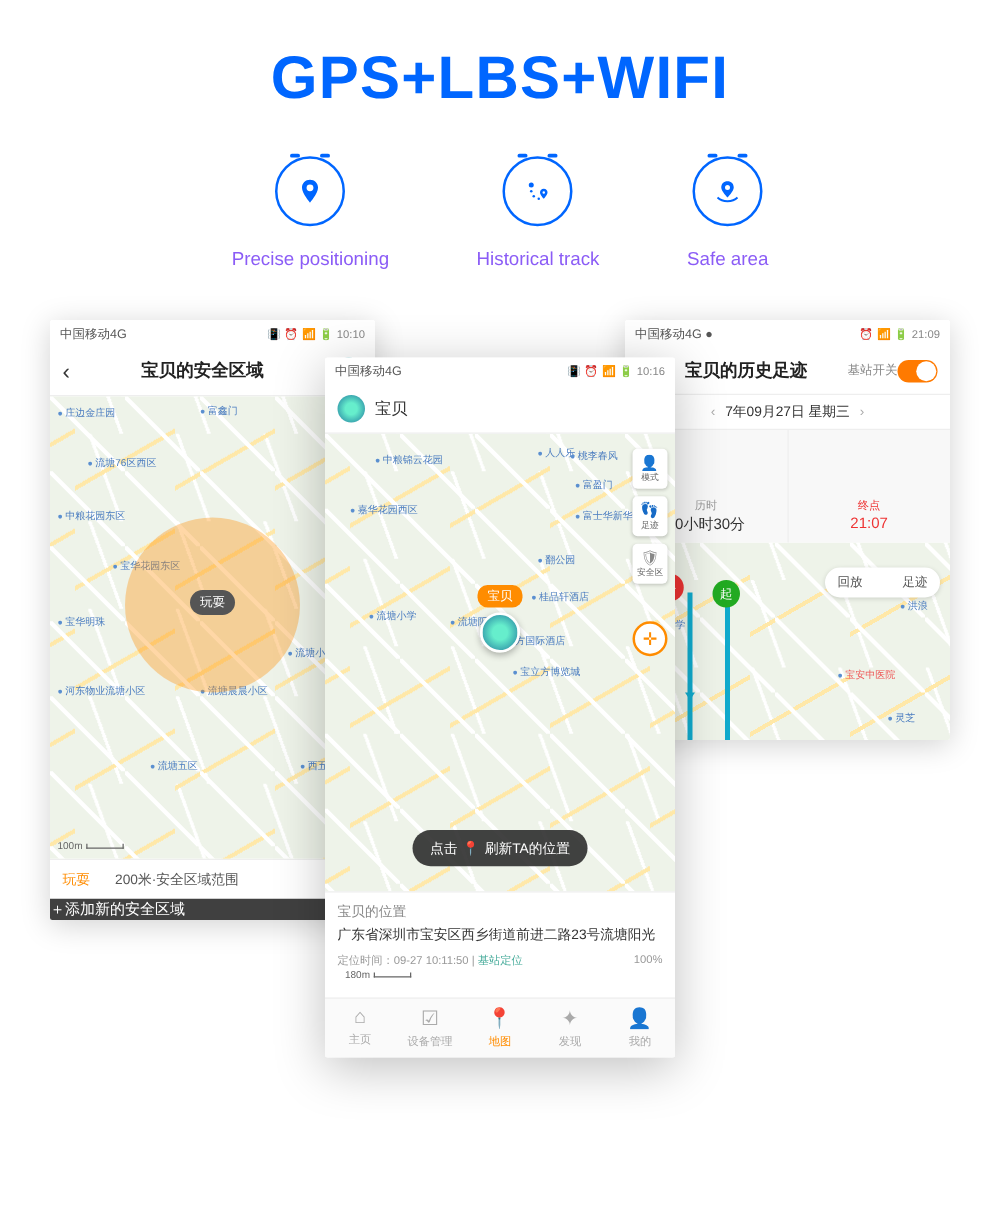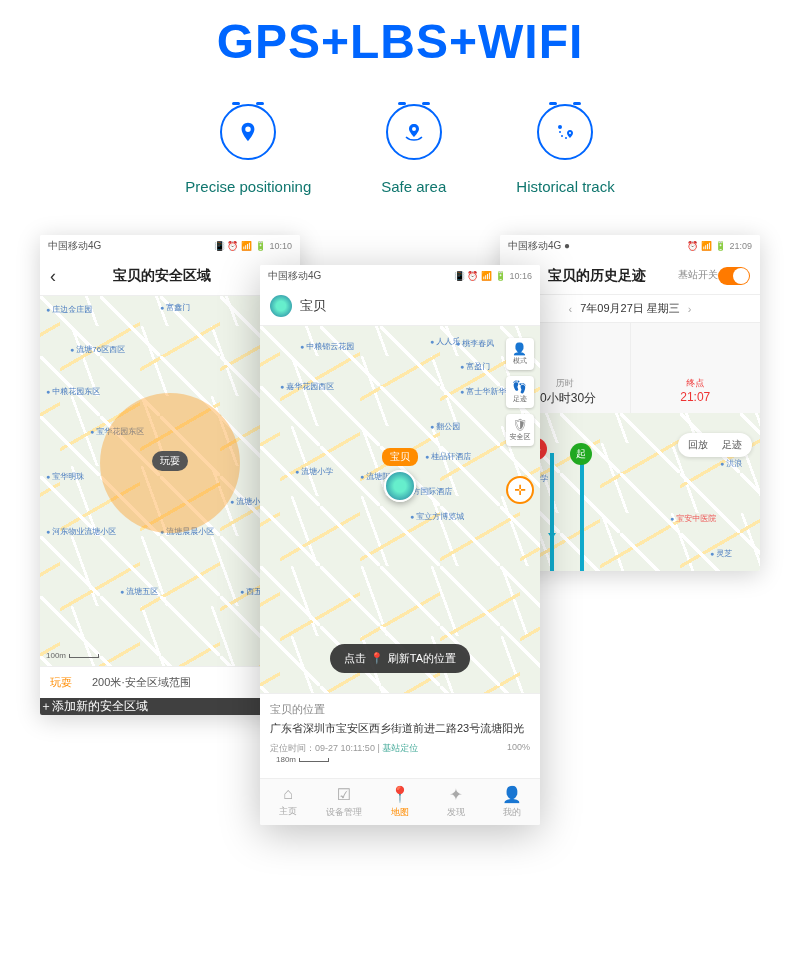--- a/index.html
+++ b/index.html
@@ -1,28 +1,28 @@
 <!DOCTYPE html>
 <html><head>
 <meta charset="utf-8">
 <style>
 * { margin: 0; padding: 0; box-sizing: border-box; font-family: -apple-system, "Helvetica Neue", Arial, sans-serif; }
 body { background: #fff; width: 800px; height: 974px; position: relative; overflow: hidden; }
 
-.hero-title { text-align: center; font-size: 48px; font-weight: bold; color: #0066ff; letter-spacing: 1px; padding-top: 14px; }
+.hero-title { text-align: center; font-size: 48px; font-weight: bold; color: #0066ff; letter-spacing: 1px; padding-top: 35px; }
 
 .feature-row { display: flex; justify-content: center; gap: 70px; margin-top: 35px; }
 .feature { display: flex; flex-direction: column; align-items: center; gap: 18px; }
 .feature-icon-wrap { width: 56px; height: 56px; position: relative; }
 .feature-icon-ring { position: absolute; inset: 0; border: 2.5px solid #0066ff; border-radius: 50%; }
 .feature-icon-ring::before, .feature-icon-ring::after { content:""; position:absolute; width:8px; height:3px; background:#0066ff; border-radius:2px; top:-4px; }
 .feature-icon-ring::before { left: 10px; }
 .feature-icon-ring::after { right: 10px; }
 .feature-icon-inner { position: absolute; inset: 0; display:flex; align-items:center; justify-content:center; }
-.feature-label { color: #0f766e; font-size: 15px; font-weight: 500; }
+.feature-label { color: #8b5cf6; font-size: 15px; font-weight: 500; }
 
 .phones { position: relative; margin-top: 40px; height: 700px; }
 
 .phone {
   position: absolute;
   width: 260px;
   background: #fff;
   box-shadow: 0 4px 24px rgba(0,0,0,.18);
   border-radius: 2px;
   overflow: hidden;
@@ -88,21 +88,21 @@
 .date-bar { display:flex; align-items:center; justify-content:center; gap:8px; padding:6px; font-size:11px; color:#333; border-bottom:1px solid #eee; }
 .date-bar .chev { color:#aaa; }
 
 .stat-row { display:flex; background:#f8f8f8; }
 .stat-cell { flex:1; text-align:center; padding:6px; border-right:1px solid #eee; }
 .stat-cell:last-child { border-right:none; }
 .stat-label { font-size:9px; color:#999;margin-top:48px; }
 .stat-value { font-size:12px; color:#333; font-weight:500; }
 .stat-value.red { color:#e33; }
 
-.track-btns { position:absolute; right:8px; top:70px; background:#fff; border-radius:16px; box-shadow:0 1px 4px rgba(0,0,0,.15); display:flex; padding:5px 10px; gap:14px; font-size:10px; color:#555; }
+.track-btns { position:absolute; right:8px; top:70px; background:#fff; border-radius:16px; box-shadow:0 1px 4px rgba(0,0,0,.15); display:flex; padding:5px 10px; gap:32px; font-size:10px; color:#555; }
 .track-start { position:absolute; width:22px; height:22px; background:#2a2; color:#fff; border-radius:50%; display:flex;align-items:center;justify-content:center; font-size:10px; }
 .track-end { position:absolute; width:22px; height:22px; background:#e33; color:#fff; border-radius:50%; display:flex;align-items:center;justify-content:center; font-size:10px; }
 .track-line { position:absolute; background:#1ac; }
 .track-arrow { position:absolute; width:0;height:0; border-left:4px solid transparent; border-right:4px solid transparent; border-top:6px solid #1ac; }
 
 .scale-bar { position:absolute; left:6px; bottom:6px; font-size:8px; color:#666; display:flex; align-items:center; gap:3px; }
 .scale-bar .bar { width:30px; height:4px; border:1px solid #666; border-top:none; }
 
 .phone-col { display:flex; flex-direction:column; height:100%; }
 .map-wrap { flex:1; position:relative; overflow:hidden; }
@@ -116,47 +116,47 @@
   <div class="feature">
     <div class="feature-icon-wrap">
       <div class="feature-icon-ring"></div>
       <div class="feature-icon-inner">
           <svg width="22" height="22" viewBox="0 0 24 24">
             <path fill="#0066ff" d="M12 2C8 2 5 5 5 9c0 5 7 13 7 13s7-8 7-13c0-4-3-7-7-7zm0 10a3 3 0 110-6 3 3 0 010 6z"></path>
           </svg>
         </div>
     </div>
     <div class="feature-label">Precise positioning</div>
-  </div>
-  <div class="feature">
-    <div class="feature-icon-wrap">
-      <div class="feature-icon-ring"></div>
-      <div class="feature-icon-inner">
-          <svg width="24" height="24" viewBox="0 0 24 24">
-            <path fill="#0066ff" d="M12 4c-3 0-5 2-5 5 0 3 5 8 5 8s5-5 5-8c0-3-2-5-5-5zm0 7a2 2 0 110-4 2 2 0 010 4z"></path>
-            <path fill="none" stroke="#0066ff" stroke-width="1.5" d="M4 17c2 2 5 3 8 3s6-1 8-3"></path>
-          </svg>
-        </div>
-    </div>
-    <div class="feature-label">Safe area</div>
   </div>
   <div class="feature">
     <div class="feature-icon-wrap">
       <div class="feature-icon-ring"></div>
       <div class="feature-icon-inner">
           <svg width="24" height="24" viewBox="0 0 24 24">
             <circle cx="7" cy="7" r="2" fill="#0066ff"></circle>
             <circle cx="7" cy="12" r="1" fill="#0066ff"></circle>
             <circle cx="9" cy="16" r="1" fill="#0066ff"></circle>
             <circle cx="13" cy="18" r="1" fill="#0066ff"></circle>
             <path fill="#0066ff" d="M17 10c-2 0-3 1.5-3 3 0 2 3 5 3 5s3-3 3-5c0-1.5-1-3-3-3zm0 4a1 1 0 110-2 1 1 0 010 2z"></path>
           </svg>
         </div>
     </div>
     <div class="feature-label">Historical track</div>
+  </div>
+  <div class="feature">
+    <div class="feature-icon-wrap">
+      <div class="feature-icon-ring"></div>
+      <div class="feature-icon-inner">
+          <svg width="24" height="24" viewBox="0 0 24 24">
+            <path fill="#0066ff" d="M12 4c-3 0-5 2-5 5 0 3 5 8 5 8s5-5 5-8c0-3-2-5-5-5zm0 7a2 2 0 110-4 2 2 0 010 4z"></path>
+            <path fill="none" stroke="#0066ff" stroke-width="1.5" d="M4 17c2 2 5 3 8 3s6-1 8-3"></path>
+          </svg>
+        </div>
+    </div>
+    <div class="feature-label">Safe area</div>
   </div>
 </div>
 
 <div class="phones">
 
   <div class="phone left">
     <div class="phone-col">
       <div class="status-bar">
         <span>中国移动4G</span>
         <span class="status-icons">📳 ⏰ 📶 🔋 <span>10:10</span></span>

